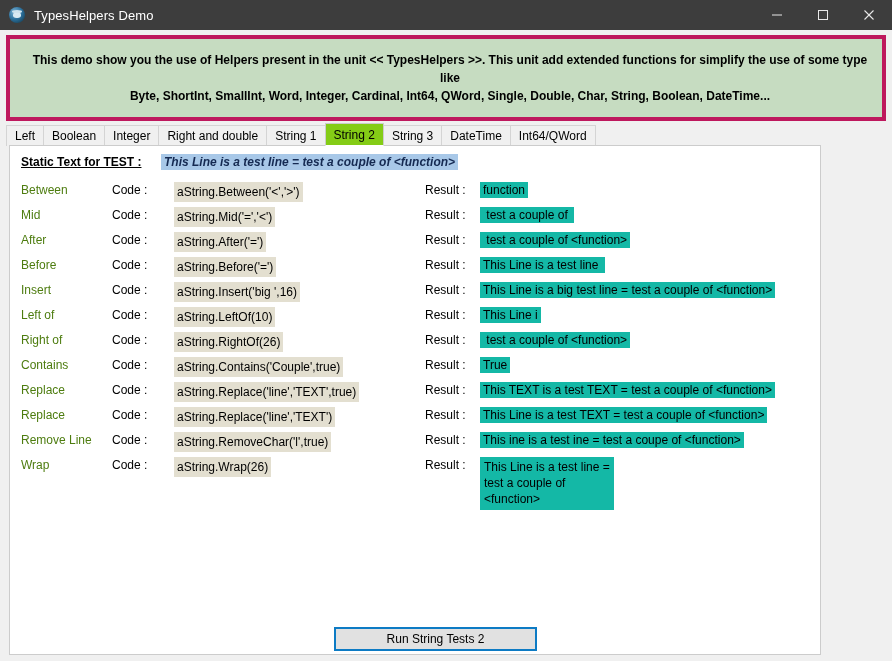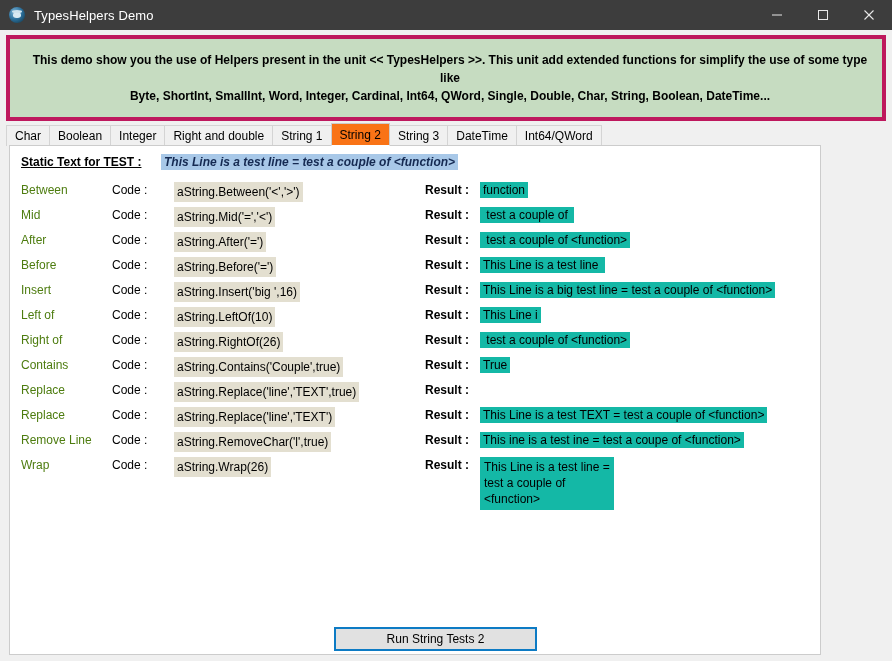--- a/index.html
+++ b/index.html
@@ -135,21 +135,21 @@
     font-size: 12px;
     color: #000000;
     background: #f0f0f0;
     border: 1px solid #d4d4d4;
     border-bottom: none;
     margin-right: -1px;
     white-space: nowrap;
   }
   .tab.active {
     height: 23px;
-    background: #f97316;
+    background: #84cc16;
     border: 1px solid #cccccc;
     border-bottom: 1px solid #ffffff;
     position: relative;
     z-index: 5;
     font-size: 12px;
   }
 
   
   .tabpage {
     position: absolute;
@@ -220,21 +220,20 @@
     white-space: pre;
     margin-left: 16px;
   }
   .row .reslbl {
     position: absolute;
     left: 415px;
     top: 4px;
     font-size: 12px;
     color: #000000;
     white-space: nowrap;
-    font-weight: bold;
   }
   .row .result {
     position: absolute;
     left: 470px;
     top: 3px;
     font-size: 12px;
     color: #000000;
     background: #14b8a6;
     padding: 1px 3px;
     white-space: pre;
@@ -295,21 +294,21 @@
 
     <div class="banner">
       <div class="banner-text">
         <span style="display: block;">This demo show you the use of Helpers present in the unit &lt;&lt; TypesHelpers &gt;&gt;. This unit add extended functions for simplify the use of some type like</span>
         <span style="display: block;">Byte, ShortInt, SmallInt, Word, Integer, Cardinal, Int64, QWord, Single, Double, Char, String, Boolean, DateTime...</span>
       </div>
     </div>
 
     <div class="tabstrip" id="tabstrip">
         <div class="tab">
-          <span>Char</span>
+          <span>Left</span>
         </div>
         <div class="tab">
           <span>Boolean</span>
         </div>
         <div class="tab">
           <span>Integer</span>
         </div>
         <div class="tab">
           <span>Right and double</span>
         </div>
@@ -388,20 +387,21 @@
             <div class="codelbl">Code :</div>
             <div class="code">aString.Contains('Couple',true)</div>
             <div class="reslbl">Result :</div>
             <div class="result">True</div>
           </div>
           <div class="row" style="top: 233px;">
             <div class="name">Replace</div>
             <div class="codelbl">Code :</div>
             <div class="code">aString.Replace('line','TEXT',true)</div>
             <div class="reslbl">Result :</div>
+            <div class="result">This TEXT is a test TEXT = test a couple of &lt;function&gt;</div>
           </div>
           <div class="row" style="top: 258px;">
             <div class="name">Replace</div>
             <div class="codelbl">Code :</div>
             <div class="code">aString.Replace('line','TEXT')</div>
             <div class="reslbl">Result :</div>
             <div class="result">This Line is a test TEXT = test a couple of &lt;function&gt;</div>
           </div>
           <div class="row" style="top: 283px;">
             <div class="name">Remove Line</div>

